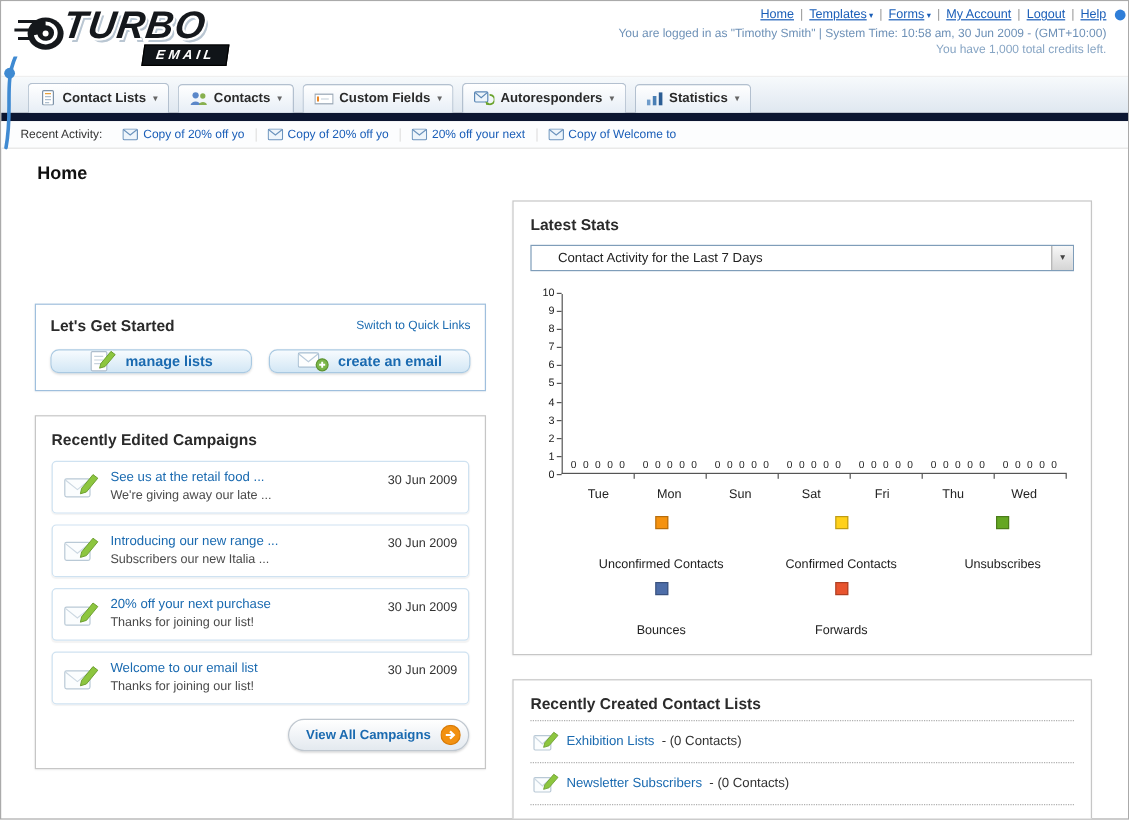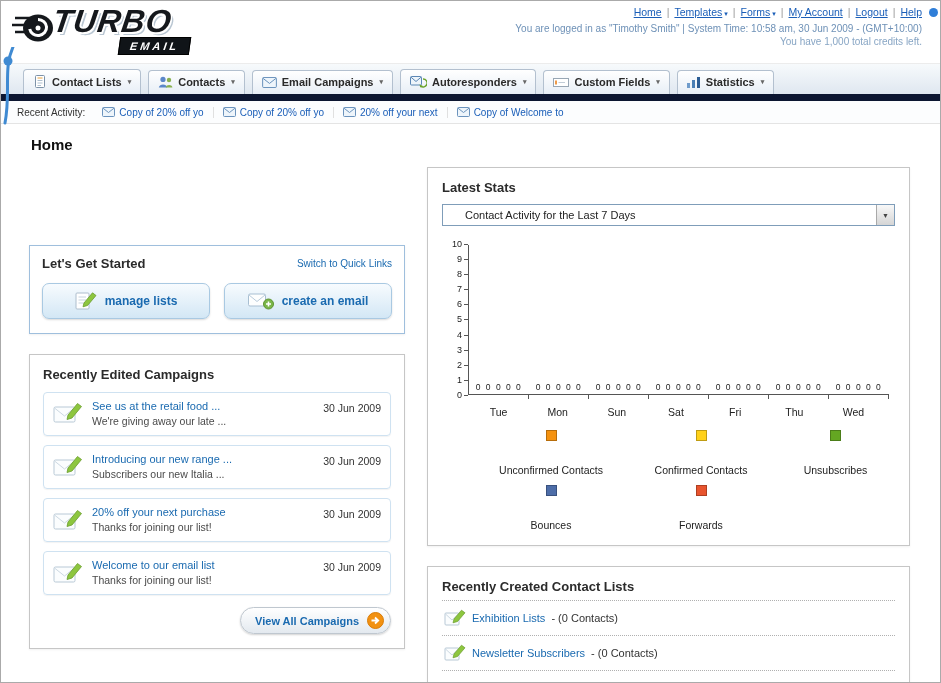--- a/index.html
+++ b/index.html
@@ -68,21 +68,21 @@
   .col-right { flex:1; min-width:0; }
   .panel { background:#fff; border:1px solid #c6c6c6; padding:12px 14px; box-shadow:0 1px 2px rgba(0,0,0,.06); }
   .panel-title { font-size:13px; font-weight:bold; color:#2b2b2b; }
 
   
   .gs-panel { border-color:#9fbfdd; margin-bottom:20px; padding:10px 12px 14px; }
   .gs-head { display:flex; justify-content:space-between; align-items:center; }
   .gs-link { font-size:10px; color:#1a6ab0; text-decoration:none; cursor:pointer; }
   .gs-btns { display:flex; gap:14px; margin-top:12px; }
   .big-btn {
-    flex:1; display:flex; align-items:center; justify-content:center; gap:8px; height:36px;
+    flex:1; display:flex; align-items:center; justify-content:center; gap:8px; height:20px;
     background:linear-gradient(#f7fbfe,#d3e7f5); border:1px solid #a9c9e2; border-radius:7px;
     font-family:inherit; font-weight:bold; font-size:12px; color:#1a6ab0;
     box-shadow:0 1px 2px rgba(0,0,0,.15); cursor:pointer;
   }
 
   
   .camp-panel { padding:12px 13px 14px; }
   .filter-bar { display:flex; align-items:center; gap:8px; background:#e3eff9; padding:5px 8px; margin-top:10px; }
   .show-label { font-size:9.5px; color:#333; letter-spacing:.3px; }
   .filter { color:#1a6ab0; cursor:pointer; padding:2px 7px; text-decoration:none; font-size:11px; }
@@ -188,49 +188,39 @@
           <path d="M0.8 11.5 C1.5 7.5 8.5 7.5 9.2 11.5 Z" fill="#5b87c9"></path>
           <circle cx="11" cy="4" r="2.2" fill="#88b04f"></circle>
           <path d="M7.8 11.5 C8.4 8.3 13.8 8.3 14.4 11.5 Z" fill="#88b04f"></path>
         </svg>
       </span>
       <span class="tab-label">Contacts</span>
       <span class="caret">▾</span>
     </div>
     <div class="tab">
       <span class="icon">
-        <svg width="15" height="11" viewBox="0 0 16 12">
-          <rect x="0.5" y="0.5" width="15" height="11" rx="1.2" fill="#eef5fb" stroke="#5b87b5"></rect>
-          <path d="M1 1.5 L8 7 L15 1.5" fill="none" stroke="#5b87b5"></path>
+        <svg width="16" height="12" viewBox="0 0 16 12">
+          <rect x="0.5" y="2.5" width="15" height="8" fill="#fff" stroke="#98a6b4"></rect>
+          <line x1="3" y1="4.5" x2="3" y2="8.5" stroke="#e8790c" stroke-width="1.5"></line>
+          <line x1="5.5" y1="6.5" x2="12" y2="6.5" stroke="#c2cdd8"></line>
         </svg>
       </span>
-      <span class="tab-label">Email Campaigns</span>
+      <span class="tab-label">Custom Fields</span>
       <span class="caret">▾</span>
     </div>
     <div class="tab">
       <span class="icon">
         <svg width="17" height="13" viewBox="0 0 17 13">
           <rect x="0.5" y="1.5" width="11" height="8.5" rx="1" fill="#eef5fb" stroke="#5b87b5"></rect>
           <path d="M1 2.2 L6 6.5 L11 2.2" fill="none" stroke="#5b87b5"></path>
           <path d="M13 4 a4 4 0 1 1 -2.5 7" fill="none" stroke="#6aa32c" stroke-width="1.5"></path>
           <path d="M9.5 9.5 l0.8 3 L13 11 Z" fill="#6aa32c"></path>
         </svg>
       </span>
       <span class="tab-label">Autoresponders</span>
-      <span class="caret">▾</span>
-    </div>
-    <div class="tab">
-      <span class="icon">
-        <svg width="16" height="12" viewBox="0 0 16 12">
-          <rect x="0.5" y="2.5" width="15" height="8" fill="#fff" stroke="#98a6b4"></rect>
-          <line x1="3" y1="4.5" x2="3" y2="8.5" stroke="#e8790c" stroke-width="1.5"></line>
-          <line x1="5.5" y1="6.5" x2="12" y2="6.5" stroke="#c2cdd8"></line>
-        </svg>
-      </span>
-      <span class="tab-label">Custom Fields</span>
       <span class="caret">▾</span>
     </div>
     <div class="tab">
       <span class="icon">
         <svg width="14" height="12" viewBox="0 0 14 12">
           <rect x="0" y="7" width="3" height="5" fill="#6f9ccb"></rect>
           <rect x="5" y="4" width="3" height="8" fill="#4a7fb5"></rect>
           <rect x="10" y="1" width="3" height="11" fill="#2c5d94"></rect>
         </svg>
       </span>

